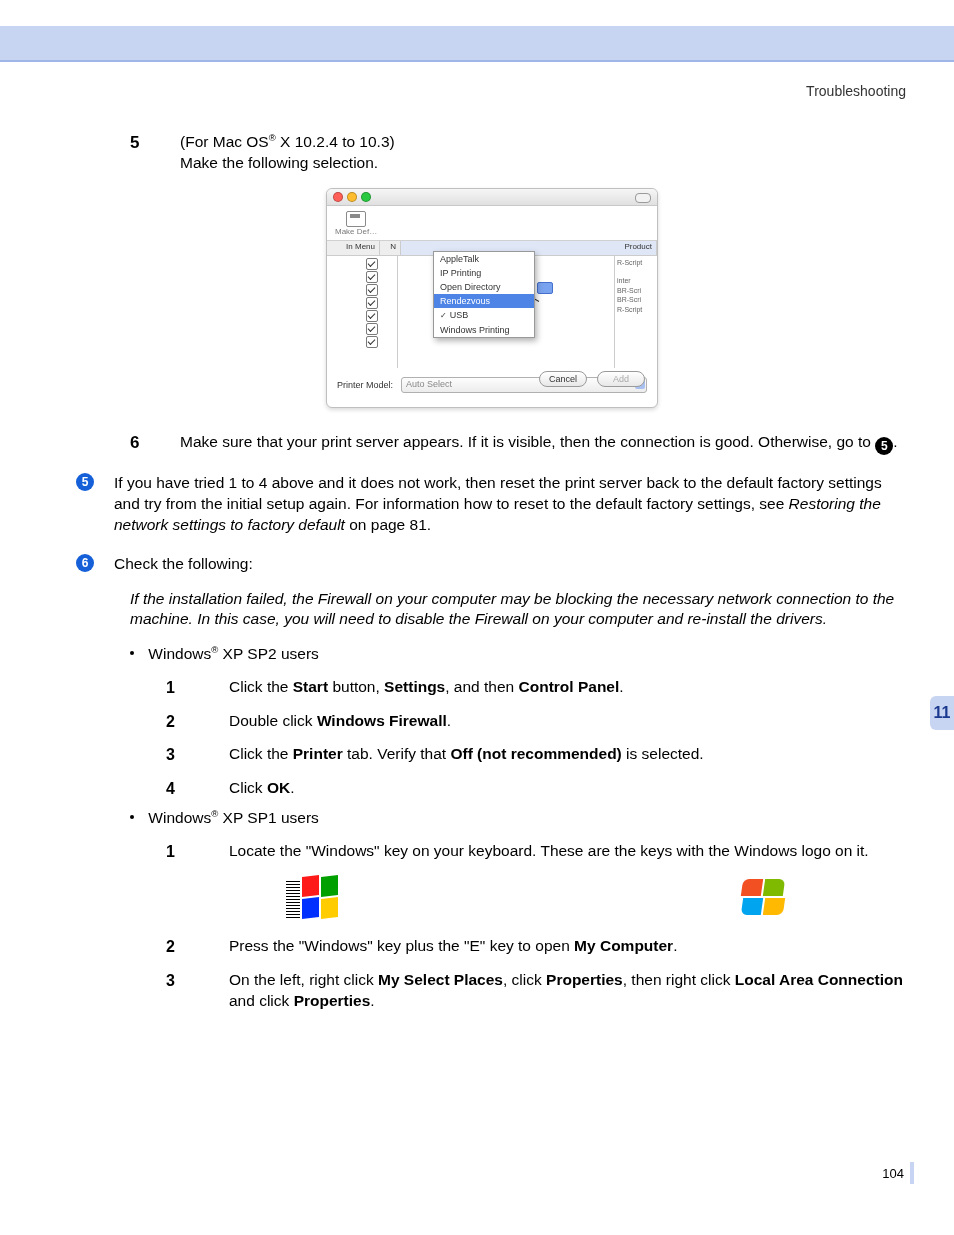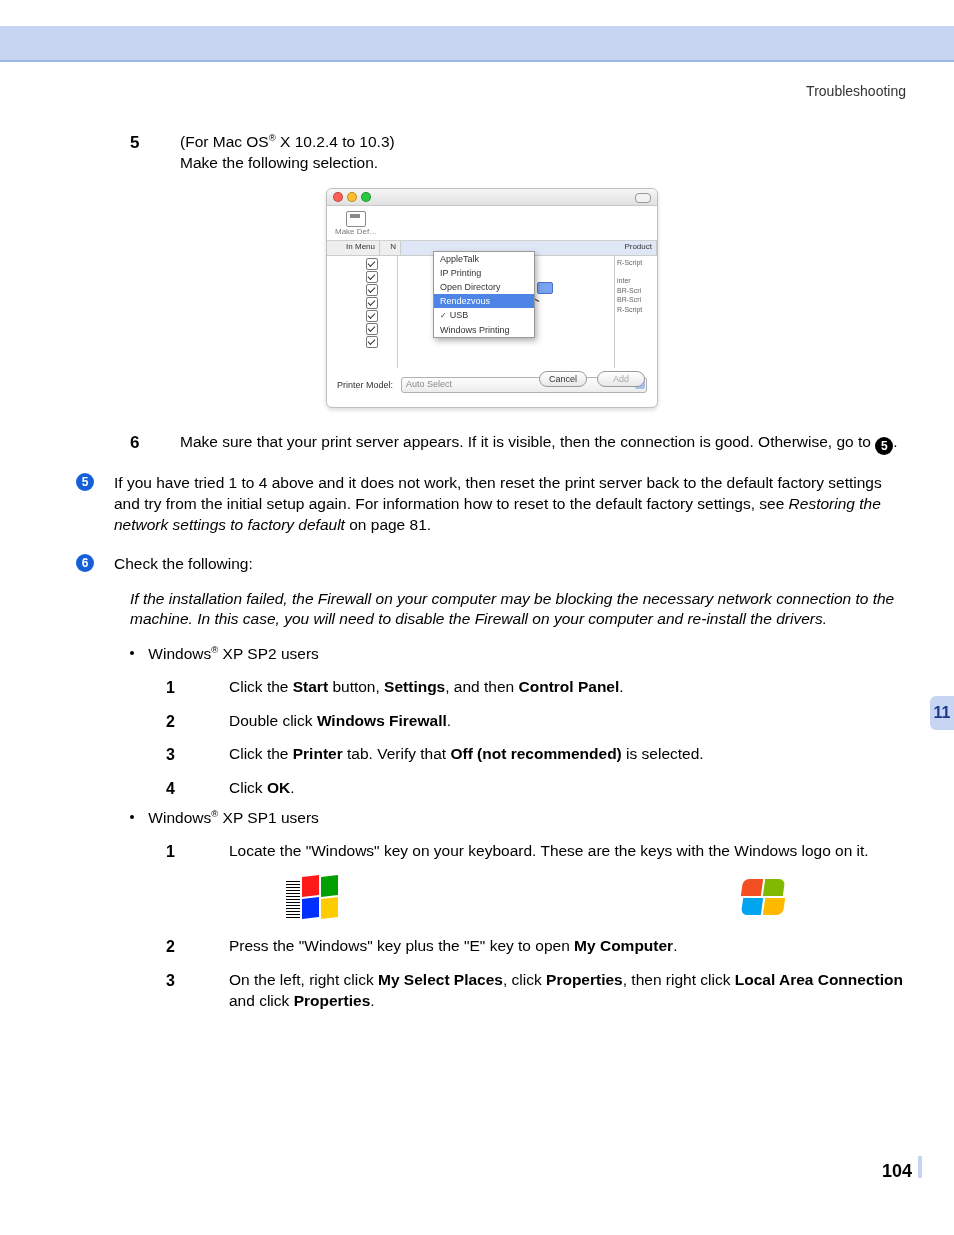--- a/index.html
+++ b/index.html
@@ -38,21 +38,21 @@
     position:absolute; top:82px; right:48px; font-size:14px; color:#333;
   }
   .side-tab{
     position:absolute; right:0; top:696px; width:24px; height:34px;
     background:var(--side-blue);
     border-top-left-radius:6px;border-bottom-left-radius:6px;
     display:flex;align-items:center;justify-content:center;
     font-weight:bold; color:#1b3a8f; font-size:16px;
   }
   .page-number{
-    position:absolute; right:42px; bottom:52px; font-weight:bold; font-size:18px;
+    position:absolute; right:50px; bottom:52px; font-weight:normal; font-size:13px;
   }
   .page-number::after{content:"";position:absolute;top:-3px;right:-10px;width:4px;height:22px;background:var(--header-blue);}
   .content{
     position:absolute; left:78px; right:48px; top:132px;
   }
   .num-row{display:flex;gap:22px;margin-bottom:6px;}
   .num-row .num{font-weight:bold;font-size:17px;min-width:28px;text-align:left;}
   .num-row .txt{flex:1;}
   .circ{
     display:inline-flex;width:18px;height:18px;border-radius:50%;

